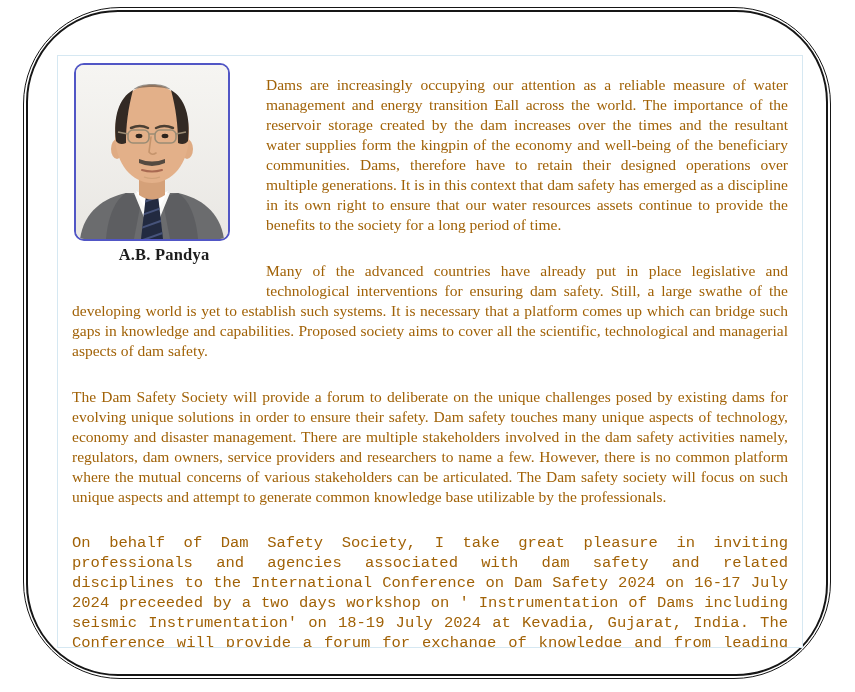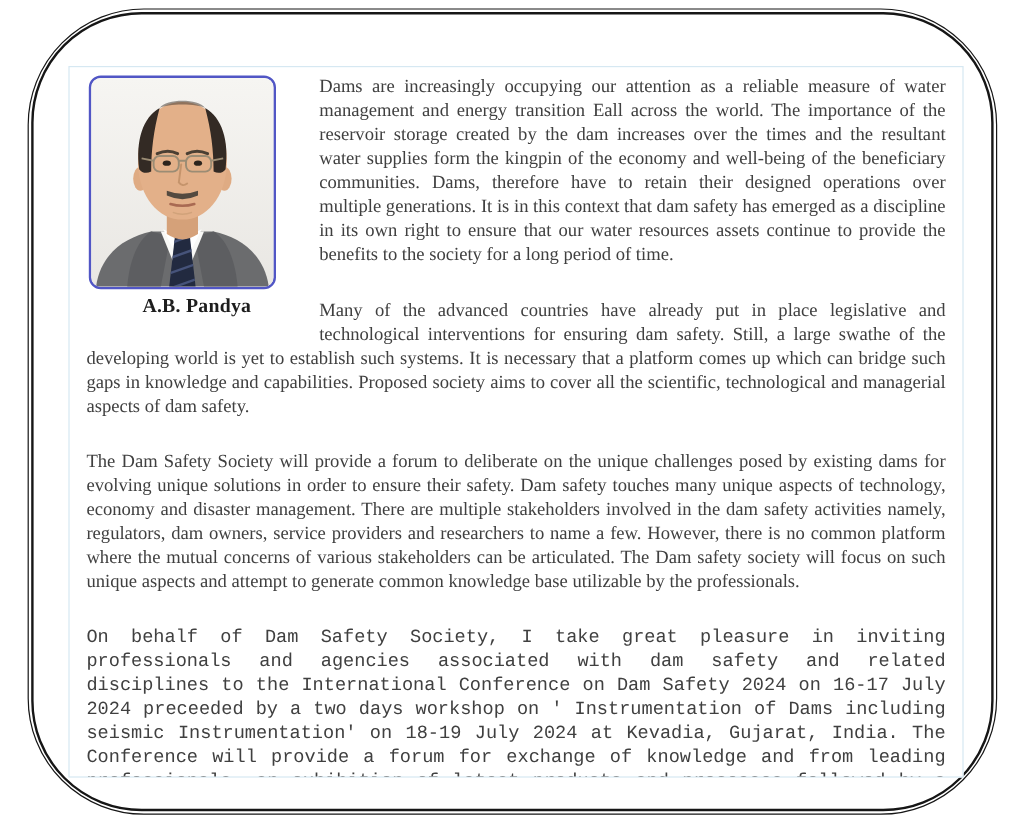--- a/index.html
+++ b/index.html
@@ -66,25 +66,25 @@
   .photo-caption {
     margin-top: 4px;
     text-align: center;
     font-weight: bold;
     font-size: 16.5px;
     line-height: 20px;
     color: #1d1d1d;
     letter-spacing: 0.2px;
   }
   .content p {
-    margin: 0 0 26px 0;
+    margin: 12px 0 26px 0;
     font-size: 15.5px;
     line-height: 20px;
     text-align: justify;
-    color: #404040;
+    color: #a16207;
   }
   .content p.last { margin-bottom: 0; font-family: Liberation Mono, monospace; }
 </style>
 </head>
 <body>
 
 <div class="canvas">
 
   <div class="frame-outer">
     <div class="frame-inner"></div>

